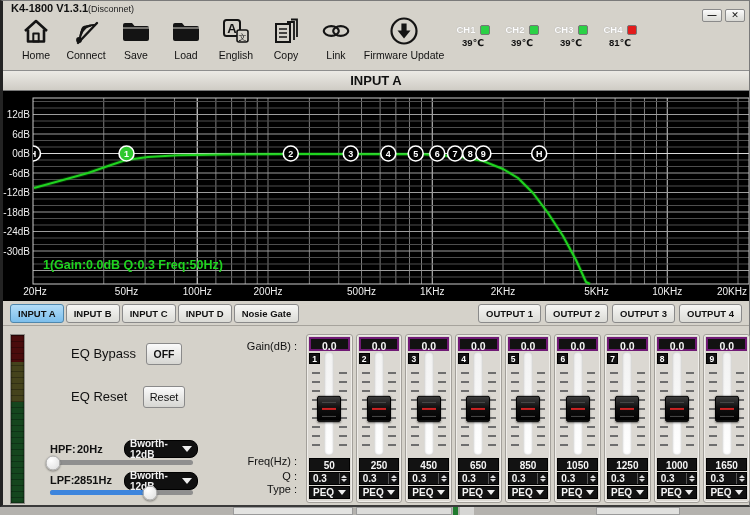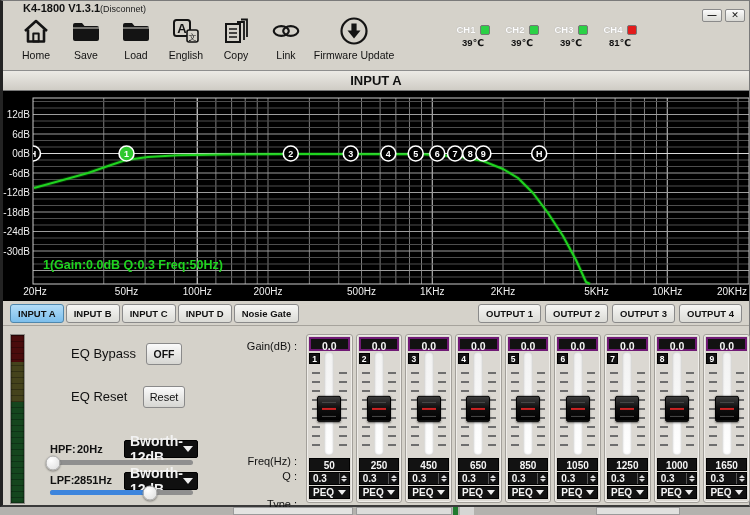--- a/index.html
+++ b/index.html
@@ -3,21 +3,21 @@
 <meta charset="utf-8">
 <style>
   html,body{margin:0;padding:0;background:#9a9894;}
   *{box-sizing:border-box;font-family:"Liberation Sans","DejaVu Sans",sans-serif;}
   #stage{position:relative;width:750px;height:515px;overflow:hidden;background:#b4b2ae;}
   .window{position:absolute;left:0;top:0;width:750px;height:507px;background:#d5d2ca;
     border-left:3px solid #232323;border-top:1px solid #7a7a7a;border-right:1px solid #7a7a7a;
     border-bottom:2px solid #3a3a3a;}
   
   .titlebar{position:absolute;left:0;top:0;width:100%;height:14px;}
-  .title-text{position:absolute;left:20px;top:1px;font-size:11px;font-weight:bold;color:#111;white-space:nowrap;}
+  .title-text{position:absolute;left:8px;top:1px;font-size:11px;font-weight:bold;color:#111;white-space:nowrap;}
   .title-sub{font-size:9px;font-weight:normal;color:#222;}
   .win-btns{position:absolute;right:4px;top:8px;display:flex;gap:3px;}
   .win-btn{width:20px;height:13px;font-size:9px;font-weight:bold;line-height:11px;text-align:center;color:#111;
     background:linear-gradient(#fbfbfb,#d8d8d4);border:1px solid #8a8a8a;border-radius:2px;}
   
   .toolbar{position:absolute;left:0;top:13px;width:100%;height:55px;}
   .tb-items{position:absolute;left:8px;top:0;display:flex;}
   .tb-item{width:50px;display:flex;flex-direction:column;align-items:center;margin-right:0px;}
   .tb-item.wide{width:86px;}
   .tb-icon{width:32px;height:34px;display:flex;align-items:center;justify-content:center;}
@@ -51,29 +51,29 @@
     background:repeating-linear-gradient(to bottom,rgba(0,0,0,.28) 0 1px,transparent 1px 6px);}
   .static-label{position:absolute;color:#111;white-space:nowrap;}
   .lbl-bypass{left:68px;top:19px;font-size:13px;}
   .lbl-reset{left:68px;top:62px;font-size:13px;}
   .btn{position:absolute;text-align:center;font-size:10.5px;font-weight:bold;color:#111;
     background:linear-gradient(#fbfbfb,#d6d6d2);border:1px solid #8a8a8a;border-radius:3px;}
   .btn-off{left:143px;top:16px;width:36px;height:22px;line-height:20px;}
   .btn-reset{left:140px;top:59px;width:42px;height:22px;line-height:20px;font-weight:normal;font-size:11px;}
   .filter-label{font-size:11px;font-weight:bold;color:#111;position:absolute;}
   .filter-value{font-size:11px;font-weight:bold;color:#111;position:absolute;}
-  .dropdown{position:absolute;width:74px;height:18px;background:#101010;color:#f2f2f2;font-size:14px;font-weight:bold;
-    display:flex;align-items:center;justify-content:space-between;padding:0 5px;border:1px solid #000;border-radius:2px;}
+  .dropdown{position:absolute;width:74px;height:18px;background:#101010;color:#f2f2f2;font-size:10px;font-weight:bold;
+    display:flex;align-items:center;justify-content:space-between;padding:0 5px;border:1px solid #000;border-radius:8px;}
   .dd-tri{width:0;height:0;border-left:5px solid transparent;border-right:5px solid transparent;border-top:6px solid #eee;}
   .hslider{position:absolute;height:5px;background:#8f8f8f;border-radius:3px;}
   .hslider .fill{position:absolute;left:0;top:0;height:100%;background:#3d85dd;border-radius:3px;}
   .hslider .hknob{position:absolute;top:50%;width:15px;height:15px;border-radius:50%;background:radial-gradient(circle at 35% 30%,#fff,#dcdcdc);
     border:1px solid #aaa;transform:translate(-50%,-50%);box-shadow:0 1px 2px rgba(0,0,0,.4);}
   .row-label{position:absolute;right:452px;font-size:11px;color:#111;white-space:nowrap;}
-  .rl-gain{top:13px;}  .rl-freq{top:128px;}  .rl-q{top:143px;}  .rl-type{top:171px;}
+  .rl-gain{top:13px;}  .rl-freq{top:128px;}  .rl-q{top:143px;}  .rl-type{top:156px;}
   
   #bands-row{position:absolute;left:303px;top:7px;width:444px;height:169px;display:flex;gap:3px;}
   .band{flex:1 1 0;background:#dbd8d2;border:1px solid #a3a09a;border-radius:3px;box-shadow:inset 0 0 0 1px #efede9;
     display:flex;flex-direction:column;padding:2px 2px 3px 2px;position:relative;}
   .gain-box{height:14px;background:#121212;color:#f5f5f5;font-size:10.5px;font-weight:bold;text-align:center;line-height:14px;border:2px solid #701a75;}
   .band-num{width:11px;height:11px;margin:2px 0 0 0px;background:#121212;color:#fff;font-size:8.5px;font-weight:bold;
     text-align:center;line-height:11px;border:1px solid #000;}
   .slider-area{position:relative;flex:1 1 auto;margin-top:0px;}
   .slider-area .track{position:absolute;left:50%;top:-12px;bottom:2px;width:9px;transform:translateX(-50%);
     background:linear-gradient(#f2f2f2,#fff);border-radius:4px;box-shadow:inset 0 0 2px #aaa;}
@@ -120,20 +120,32 @@
     <div class="tb-icon">
               <svg width="30" height="30" viewBox="0 0 30 30" fill="none" stroke="#141414" stroke-width="2.6" stroke-linejoin="round">
                 <path d="M4 15 L15 5 L26 15"></path>
                 <path d="M7 13.5 V25.5 H23 V13.5"></path>
                 <rect x="12.3" y="17.5" width="5.4" height="8" stroke-width="2"></rect>
               </svg>
             </div>
     <div class="tb-label">Home</div>
   </div>
 
+  <div class="tb-item">
+    <div class="tb-icon">
+              <svg width="32" height="30" viewBox="0 0 32 30" fill="none" stroke="#141414" stroke-width="2.2" stroke-linecap="round">
+                <path d="M10 23 A14 14 0 0 1 24 9"></path>
+                <path d="M11 18.5 A9 9 0 0 1 20 9.8"></path>
+                <path d="M12 14 A4.5 4.5 0 0 1 16.6 10.5"></path>
+                <circle cx="9" cy="24" r="1.8" fill="#141414"></circle>
+                <path d="M27 7 L8 27" stroke-width="2.4"></path>
+              </svg>
+            </div>
+    <div class="tb-label">Connect</div>
+  </div>
 
   <div class="tb-item">
     <div class="tb-icon">
               <svg width="32" height="30" viewBox="0 0 32 30">
                 <path d="M3 9 Q3 7 5 7 H12 L14.5 10 H27 Q29 10 29 12 V23 Q29 25 27 25 H5 Q3 25 3 23 Z" fill="#141414"></path>
                 <path d="M3 12 H29" stroke="#d5d2ca" stroke-width="1"></path>
               </svg>
             </div>
     <div class="tb-label">Save</div>
   </div>

